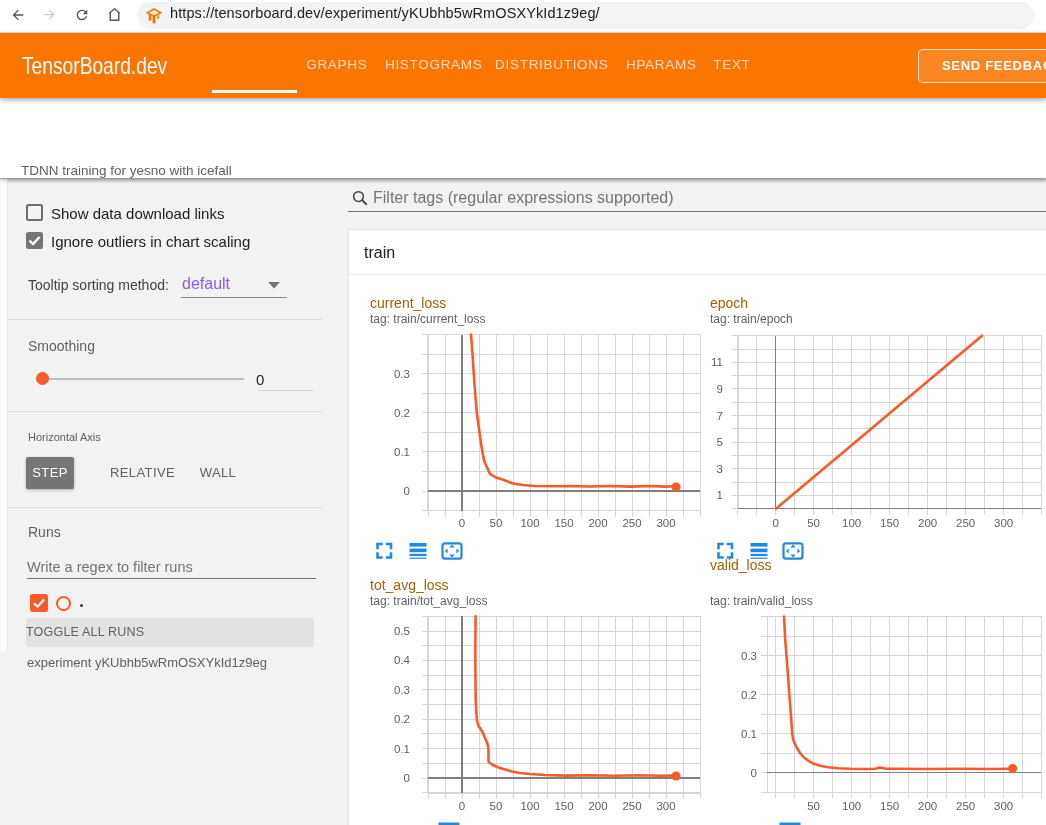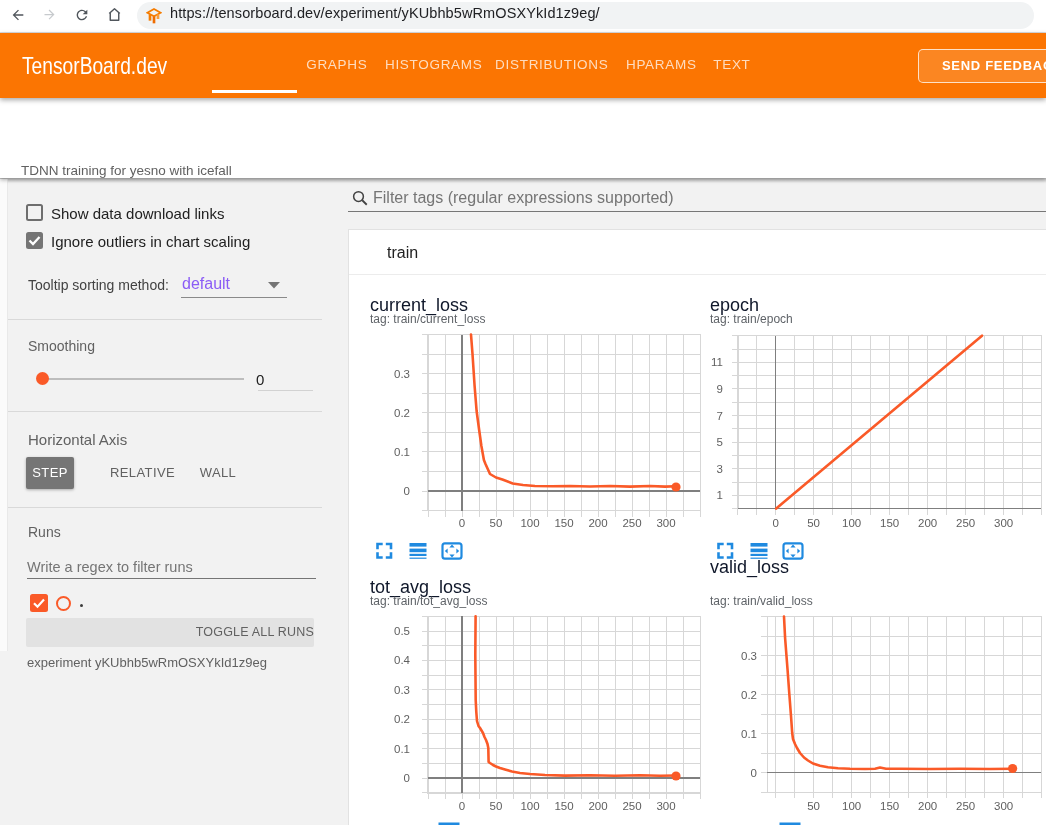--- a/index.html
+++ b/index.html
@@ -16,31 +16,31 @@
 #strip { position:absolute; left:0; top:97.5px; width:1046px; height:80px; background:#fff; box-shadow:0 2px 4px rgba(0,0,0,0.3); z-index:4; }
 #strip .t { position:absolute; left:21px; top:50px; font-size:13.5px; color:#616161;margin-top:15px; }
 #content { position:absolute; left:0; top:177.5px; width:1046px; height:647.5px; background:#f2f2f2; z-index:3; }
 #content::before { content:""; position:absolute; left:0; top:0; width:1046px; height:5px; background:linear-gradient(rgba(0,0,0,0.18),rgba(0,0,0,0)); }
 #lstrip { position:absolute; left:0; top:1px; width:8px; height:472px; background:#fbfbfb; border-right:1px solid #e9e9e9; }
 .divider { position:absolute; left:8px; width:314px; height:1px; background:#d9d9d9; }
 .sb-label { position:absolute; font-size:14px; color:#616161; white-space:nowrap; }
 .cb { position:absolute; width:17px; height:17px; border:2px solid #6e6e6e; border-radius:2.5px; }
 .cb.filled { background:#757575; border-color:#757575; }
 #card { position:absolute; left:348px; top:51px; width:720px; height:597px; background:#fff; border:1px solid #e2e2e2; }
-#card .name { position:absolute; left:15px; top:14px; font-size:16px; color:#212121;margin-left:23px; }
+#card .name { position:absolute; left:15px; top:14px; font-size:16px; color:#212121; }
 #card .hline { position:absolute; left:0; top:44.5px; width:100%; height:1px; background:#ececec; }
-.ctitle { position:absolute; font-size:18px; color:#0f172a; z-index:6; }
+.ctitle { position:absolute; font-size:14px; color:#a16207; z-index:6; }
 .ctag { position:absolute; font-size:12px; color:#5f6368; z-index:6; }
 #filtline { position:absolute; left:348px; top:33.5px; width:698px; height:1px; background:#777; }
 #filtph { position:absolute; left:373px; top:11px; font-size:16px; color:#757575;text-align:center; }
 svg.page { position:absolute; left:0; top:0; z-index:6; }
 .tk { font-family:"Liberation Sans",sans-serif; font-size:11.5px; fill:#5f5f5f; }
 #stepbtn { position:absolute; left:26px; top:279.5px; width:48px; height:32px; background:#757575; color:#fff; border-radius:2px; font-size:13px; letter-spacing:0.4px; text-align:center; line-height:32px; box-shadow:0 1px 3px rgba(0,0,0,0.3); }
 .flatbtn { position:absolute; top:279.5px; height:32px; color:#616161; font-size:13px; letter-spacing:0.4px; line-height:32px; }
-#togglebtn { position:absolute; left:26px; top:440.5px; width:288px; height:29px; background:#e2e2e2; border-radius:2px; color:#616161; font-size:12.5px; letter-spacing:0.2px; text-align:right; line-height:29px; }
+#togglebtn { position:absolute; left:26px; top:440.5px; width:288px; height:29px; background:#e2e2e2; border-radius:2px; color:#616161; font-size:12.5px; letter-spacing:0.2px; text-align:left; line-height:29px; }
 </style></head>
 <body>
 <div id="chrome">
   <svg class="abs" style="left:10px;top:6.5px" width="16" height="16" viewBox="0 0 24 24" fill="#50565c">
       <path d="M20 11H7.8l5.6-5.6L12 4l-8 8 8 8 1.4-1.4L7.8 13H20v-2z"></path>
     </svg>
   <svg class="abs" style="left:42px;top:7px" width="15" height="15" viewBox="0 0 24 24" fill="#c7cacd">
       <path d="M12 4l-1.4 1.4 5.6 5.6H4v2h12.2l-5.6 5.6L12 20l8-8z"></path>
     </svg>
   <svg class="abs" style="left:74px;top:6.5px" width="16" height="16" viewBox="0 0 24 24" fill="#50565c">
@@ -90,21 +90,21 @@
   <svg class="abs" style="left:267px;top:103px" width="14" height="8">
       <path d="M1 1 L13 1 L7 7.5 Z" fill="#757575"></path>
     </svg>
   <div class="divider" style="top:141.5px"></div>
   <div class="sb-label" style="left:28px;top:160.5px">Smoothing</div>
   <div class="abs" style="left:40px;top:200px;width:204px;height:2px;background:#bdbdbd"></div>
   <div class="abs" style="left:36px;top:194.5px;width:13px;height:13px;border-radius:50%;background:#fa5a28"></div>
   <div class="sb-label" style="left:256px;top:193.5px;font-size:15px;color:#212121">0</div>
   <div class="abs" style="left:258px;top:212.5px;width:55px;height:1px;background:#d2d2d2"></div>
   <div class="divider" style="top:233.5px"></div>
-  <div class="sb-label" style="left:28px;top:253.5px;font-size:15px">Horizontal Axis</div>
+  <div class="sb-label" style="left:28px;top:253.5px;font-size:11px">Horizontal Axis</div>
   <div id="stepbtn">STEP</div>
   <div class="flatbtn" style="left:110px;width:58px;text-align:center">RELATIVE</div>
   <div class="flatbtn" style="left:196px;width:44px;text-align:center">WALL</div>
   <div class="divider" style="top:329.5px"></div>
   <div class="sb-label" style="left:28px;top:346.5px">Runs</div>
   <div class="sb-label" style="left:27px;top:381px;font-size:14.5px;color:#757575">Write a regex to filter runs</div>
   <div class="abs" style="left:27px;top:400.5px;width:289px;height:1px;background:#757575"></div>
   <div class="abs" style="left:30px;top:416.5px;width:18px;height:18px;border-radius:2.5px;background:#fa5a28"></div>
   <svg class="abs" style="left:30px;top:416.5px" width="18" height="18" viewBox="0 0 18 18">
       <path d="M4 9.2 L7.5 12.7 L14 5.6" fill="none" stroke="#fff" stroke-width="2.2"></path>

